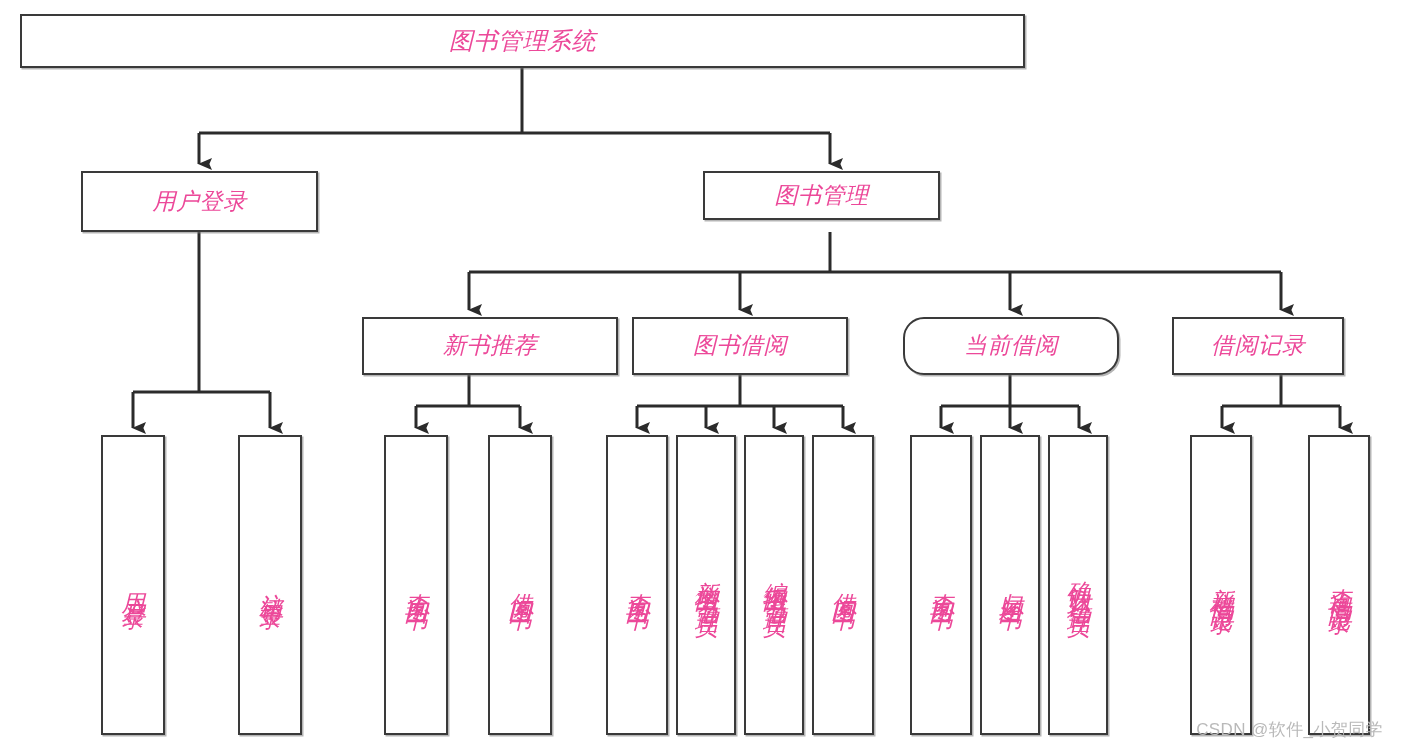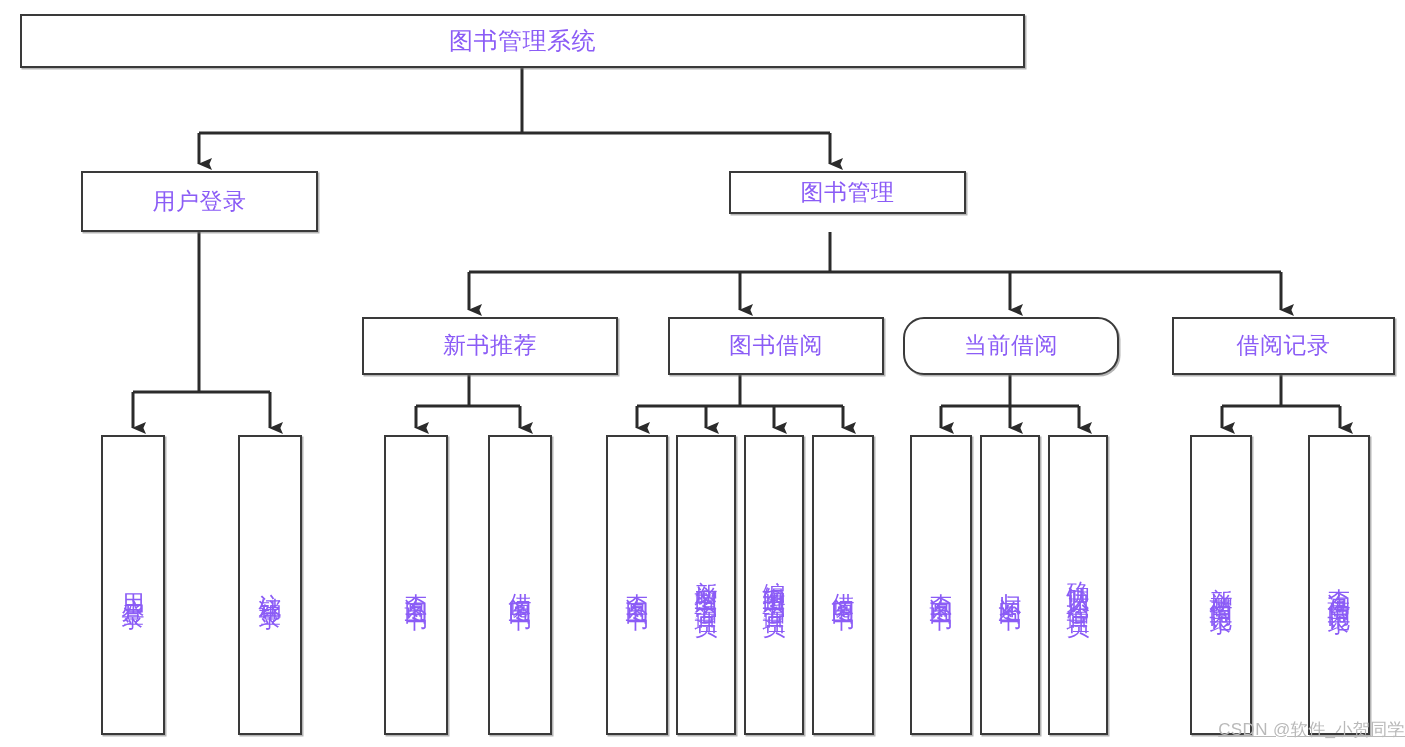--- a/index.html
+++ b/index.html
@@ -28,21 +28,22 @@
   }
   .node {
     position: absolute;
     box-sizing: border-box;
     background: #ffffff;
     border: 2.5px solid #3a3a3a;
     box-shadow: 1.5px 1.5px 0 0 rgba(120,120,120,0.55);
     display: flex;
     align-items: center;
     justify-content: center;
-    color: #8b5cf6;
+    color: #ec4899;
+    font-style: italic;
   }
   .node .lbl {
     display: block;
     text-align: center;
     line-height: 1.18;
     white-space: nowrap;
   }
   
   .node.h .lbl {
     font-size: 23px;
@@ -59,28 +60,27 @@
   .node.v .lbl {
     writing-mode: vertical-rl;
     text-orientation: upright;
     font-size: 23px;
     line-height: 1.0;
     letter-spacing: 5px;
     white-space: nowrap;
   }
   .watermark {
     position: absolute;
-    right: 0;
+    right: 22px;
     bottom: 6px;
     font-size: 17px;
     color: #b9b9b9;
     letter-spacing: 0.4px;
     white-space: nowrap;
     user-select: none;
-    text-decoration: underline;
   }
 </style>
 </head>
 <body>
 
 <div id="canvas">
 
   <svg class="wires" viewBox="0 0 1405 747" xmlns="http://www.w3.org/2000/svg">
     <defs>
       <marker id="arrow" viewBox="0 0 12 14" refX="6" refY="13" markerWidth="12" markerHeight="14" orient="auto-start-reverse" markerUnits="userSpaceOnUse">
@@ -133,34 +133,34 @@
     </g>
   </svg>
 
   <div class="node h root" style="left:20px; top:14px; width:1005px; height:54px;">
     <span class="lbl">图书管理系统</span>
   </div>
 
   <div class="node h" style="left:81px; top:171px; width:237px; height:61px;">
     <span class="lbl">用户登录</span>
   </div>
-  <div class="node h" style="left:729px; top:171px; width:237px; height:43px;">
+  <div class="node h" style="left:703px; top:171px; width:237px; height:49px;">
     <span class="lbl">图书管理</span>
   </div>
 
   <div class="node h" style="left:362px; top:317px; width:256px; height:58px;">
     <span class="lbl">新书推荐</span>
   </div>
-  <div class="node h" style="left:668px; top:317px; width:216px; height:58px;">
+  <div class="node h" style="left:632px; top:317px; width:216px; height:58px;">
     <span class="lbl">图书借阅</span>
   </div>
   <div class="node h" style="left:903px; top:317px; width:216px; height:58px;border-radius:21px;">
     <span class="lbl">当前借阅</span>
   </div>
-  <div class="node h" style="left:1172px; top:317px; width:223px; height:58px;">
+  <div class="node h" style="left:1172px; top:317px; width:172px; height:58px;">
     <span class="lbl">借阅记录</span>
   </div>
 
   <div class="node v" style="left:101px; top:435px; width:64px; height:300px;">
     <span class="lbl">用户登录</span>
   </div>
   <div class="node v" style="left:238px; top:435px; width:64px; height:300px;">
     <span class="lbl">注销登录</span>
   </div>
 

